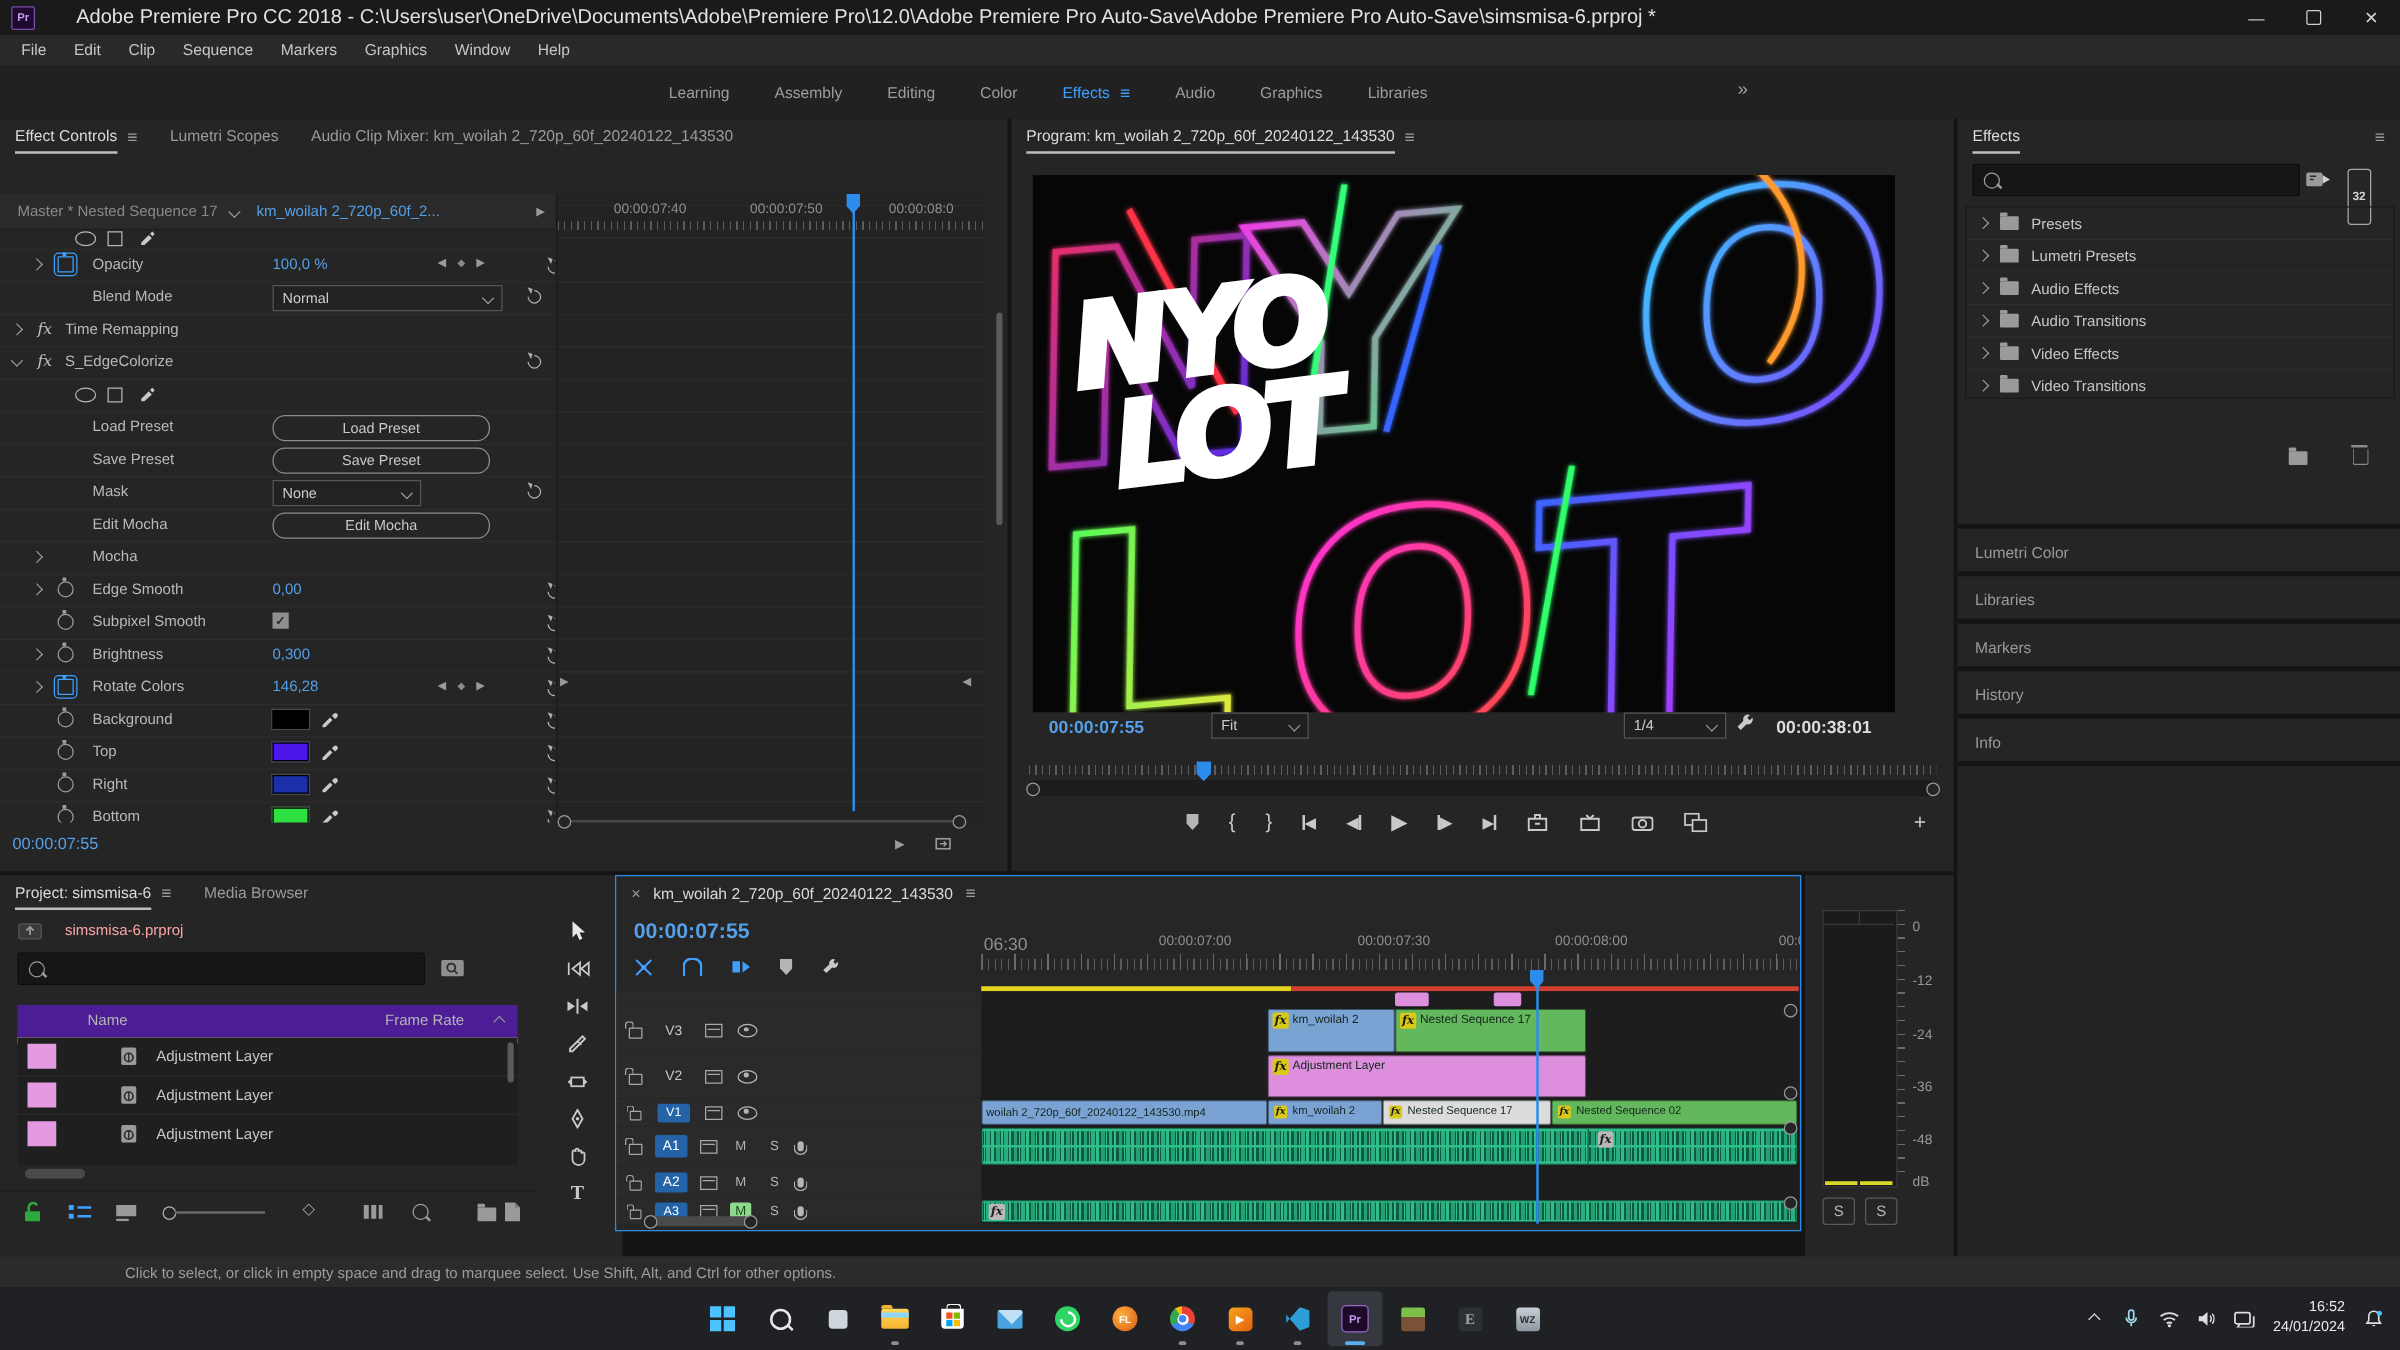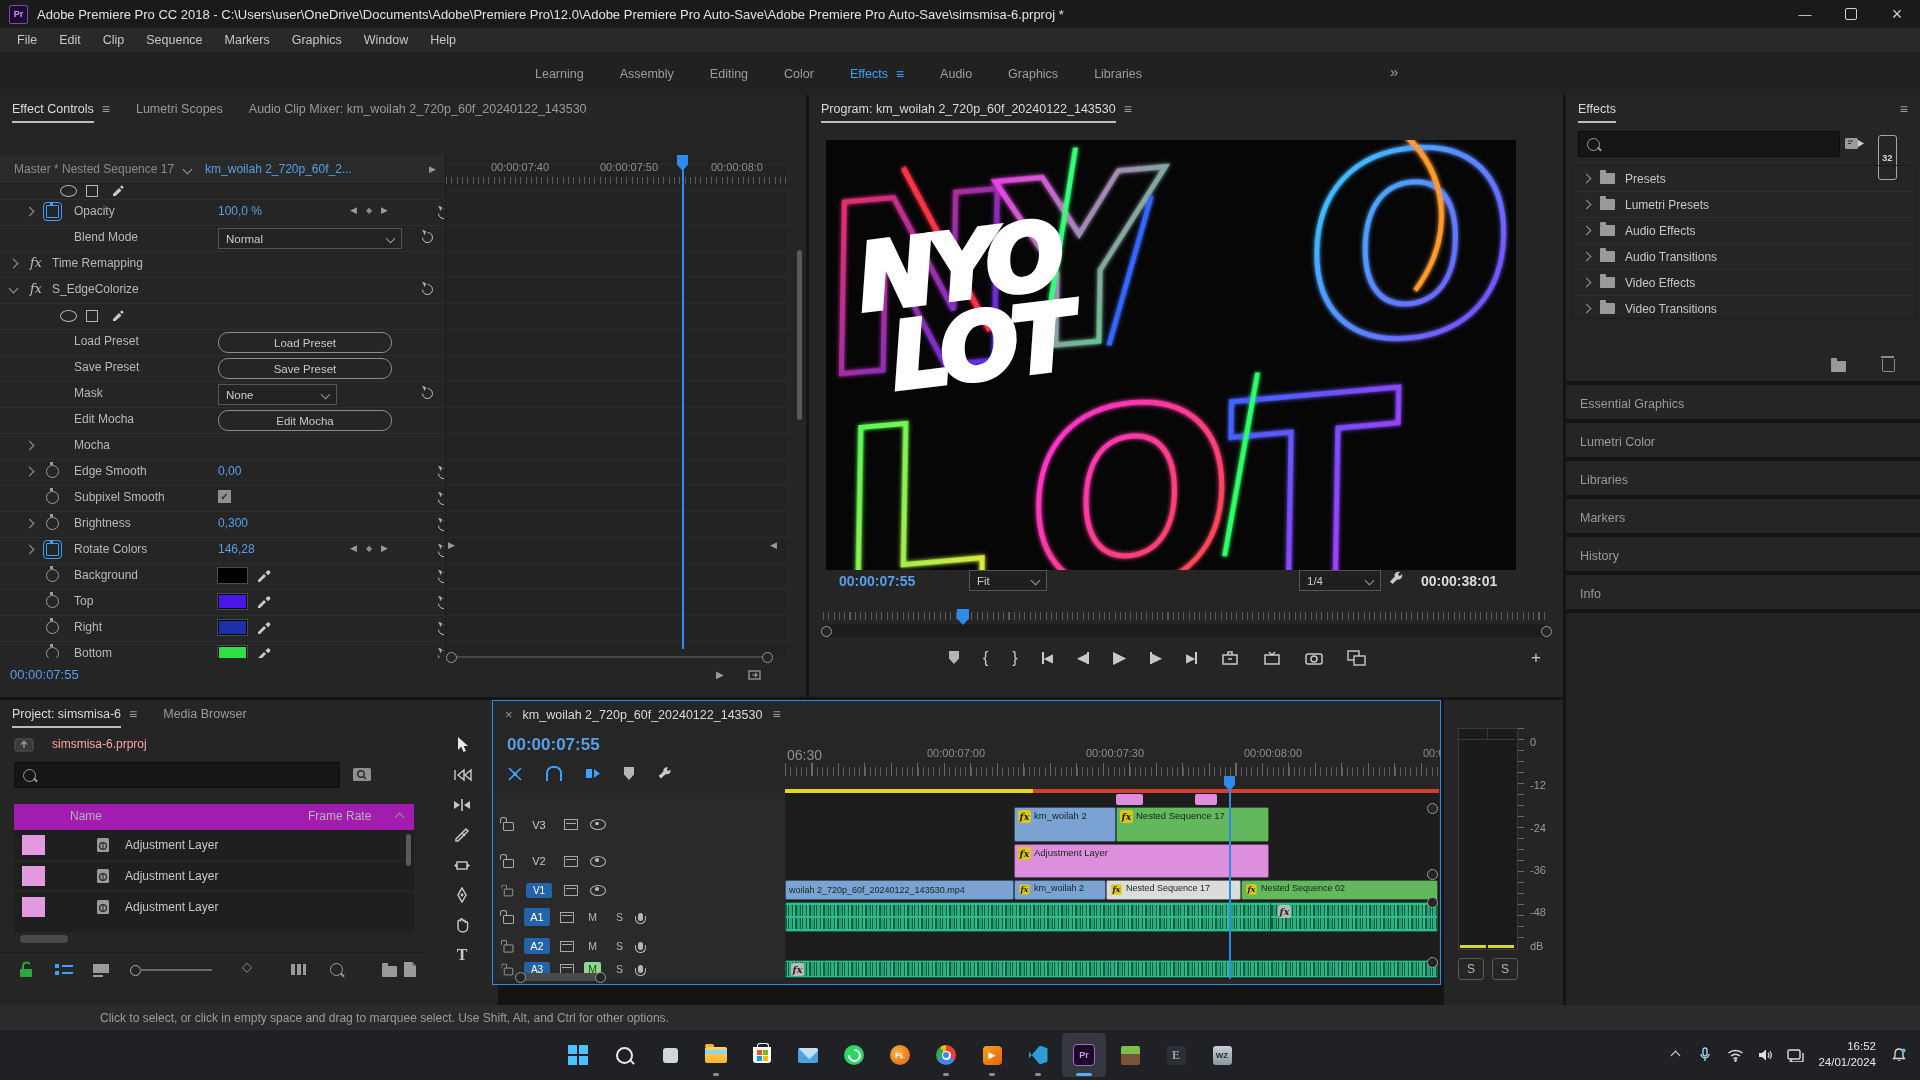--- a/index.html
+++ b/index.html
@@ -4,21 +4,21 @@
 <style>
   html,body{margin:0;padding:0;width:1920px;height:1080px;overflow:hidden;background:#141414;
     font-family:"Liberation Sans",sans-serif;font-size:12px;color:#c8c8c8;}
   .r{position:absolute;}
   .flex{display:flex;align-items:center;}
   .nowrap{white-space:nowrap;}
   
   #titlebar{position:absolute;left:0;top:0;width:1920px;height:28px;background:#1a1a1a;display:flex;align-items:center;}
   .pr-badge{width:17px;height:17px;margin:0 9px;background:#20092e;color:#c79af5;border:1px solid #7a4fa8;
     font-size:9px;font-weight:bold;display:flex;align-items:center;justify-content:center;border-radius:2px;}
-  .tb-title{font-size:13px;color:#e2e2e2;white-space:nowrap;}
+  .tb-title{font-size:16px;color:#e2e2e2;white-space:nowrap;margin-left:24px;}
   .win-btns{margin-left:auto;display:flex;height:100%;}
   .win-btn{width:46px;height:100%;display:flex;align-items:center;justify-content:center;color:#d0d0d0;font-size:13px;}
   .maxbox{width:10px;height:10px;border:1.2px solid #d0d0d0;border-radius:2px;}
   #menubar{position:absolute;left:0;top:28px;width:1920px;height:24px;background:#292929;display:flex;align-items:center;padding-left:6px;}
   .menu-item{padding:0 11px;color:#c6c6c6;font-size:12.5px;}
   #wsbar{position:absolute;left:0;top:52px;width:1920px;height:43px;background:#212121;}
   .ws-tab{color:#9d9d9d;font-size:12.5px;}
   .ws-tab.on{color:#3ea0ff;}
   
   .panel{position:absolute;background:#252525;overflow:hidden;}
@@ -503,23 +503,20 @@
     </div>
     <div class="flex" style="height:25px;gap:10px;padding-left:10px">
       <span class="chv"></span>
         <span class="folder"></span>
       <span>Video Transitions</span>
     </div>
   </div>
   <span class="r folder" style="left:265px;top:236px"></span>
   <span class="r trash" style="left:298px;top:236px"></span>
   
-  <div class="r" style="left:0;top:286px;width:354px;height:38px;background:#252525;border-top:4px solid #141414">
-    <span class="r ptab" style="left:14px;top:6px">Essential Graphics</span>
-  </div>
   <div class="r" style="left:0;top:324px;width:354px;height:38px;background:#252525;border-top:4px solid #141414">
     <span class="r ptab" style="left:14px;top:6px">Lumetri Color</span>
   </div>
   <div class="r" style="left:0;top:362px;width:354px;height:38px;background:#252525;border-top:4px solid #141414">
     <span class="r ptab" style="left:14px;top:6px">Libraries</span>
   </div>
   <div class="r" style="left:0;top:400px;width:354px;height:38px;background:#252525;border-top:4px solid #141414">
     <span class="r ptab" style="left:14px;top:6px">Markers</span>
   </div>
   <div class="r" style="left:0;top:438px;width:354px;height:38px;background:#252525;border-top:4px solid #141414">
@@ -549,21 +546,21 @@
   <div class="r flex" style="left:14px;top:62px;width:316px;height:24px;background:#161616;border:1px solid #0c0c0c;border-radius:2px;padding-left:8px">
     <span class="mag"></span>
   </div>
   <svg class="r" style="left:352px;top:65px" width="22" height="18">
       <rect x="1" y="3" width="18" height="13" rx="1.5" fill="#8f8f8f"></rect>
       <circle cx="9" cy="9" r="3.2" fill="none" stroke="#2a2a2a" stroke-width="1.4"></circle>
       <path d="M11.5 11.5l2.5 2.5" stroke="#2a2a2a" stroke-width="1.4"></path>
     </svg>
   <span class="r" style="right:14px;top:68px;color:#a8a8a8">27 Items</span>
 
-  <div class="r" style="left:14px;top:104px;width:400px;height:26px;background:#a21caf;border-bottom:5px solid #fef9c3">
+  <div class="r" style="left:14px;top:104px;width:400px;height:26px;background:#4c1d95;border-bottom:5px solid #fef9c3">
     <span class="r" style="left:56px;top:5px;color:#b5b5b5">Name</span>
     <span class="r" style="left:294px;top:5px;color:#b5b5b5">Frame Rate</span>
     <span class="r chv u" style="left:382px;top:10px"></span>
   </div>
   <div class="r" style="left:14px;top:130px;width:400px;height:102px;background:#1f1f1f">
     <div class="flex" style="height:30px;border-bottom:1px solid #2a2a2a;gap:14px">
       <span style="width: 23px; height: 20px; margin-left: 8px; background: rgb(227, 154, 224);"></span>
       <svg width="16" height="16" style="margin-left:36px">
           <rect x="2" y="1" width="12" height="14" rx="1.5" fill="#9a9a9a"></rect>
           <circle cx="8" cy="9" r="3.4" fill="none" stroke="#2a2a2a" stroke-width="1.3"></circle>

